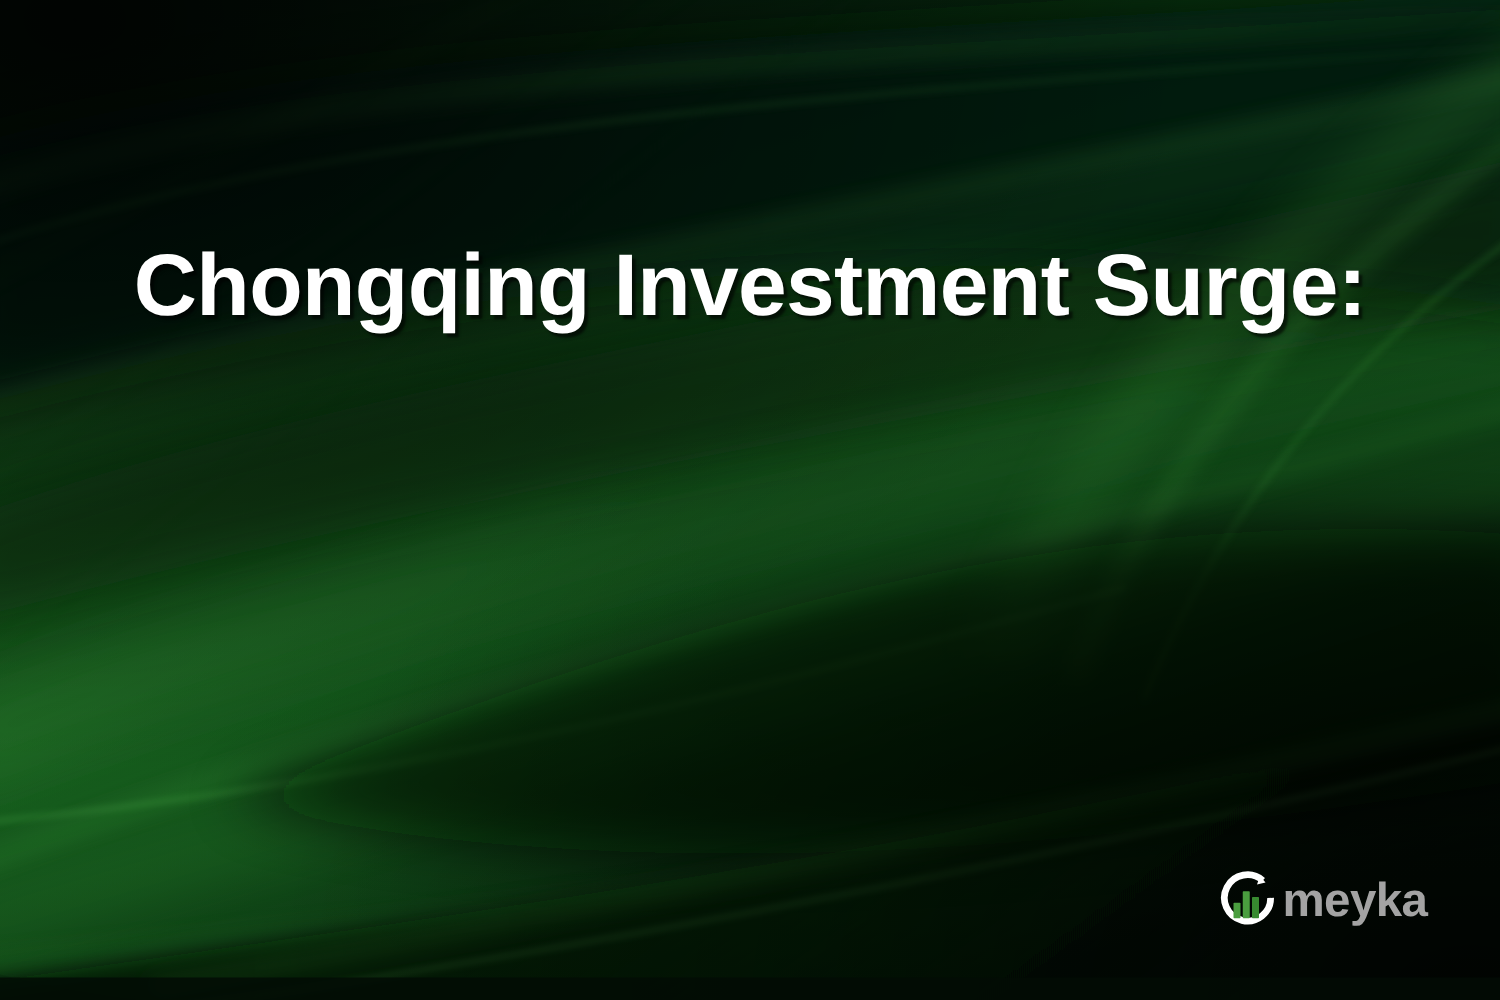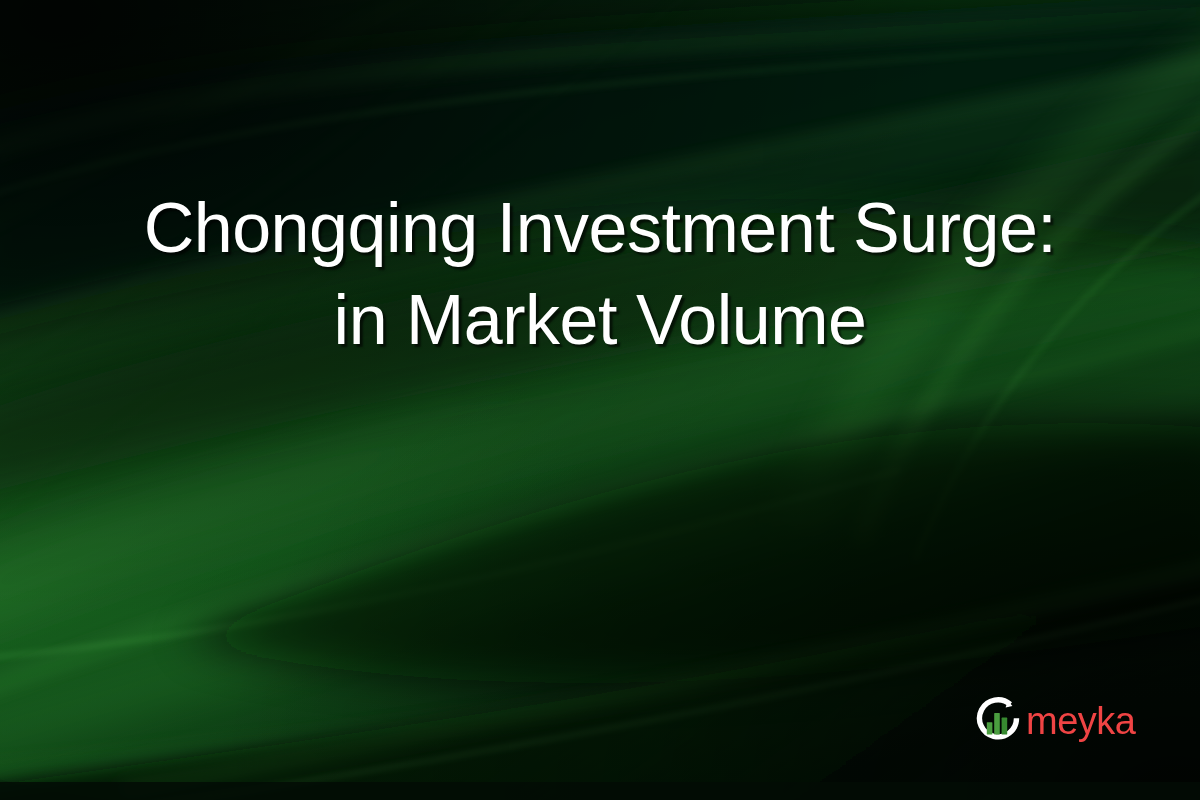--- a/index.html
+++ b/index.html
@@ -37,21 +37,21 @@
     top: 182px;
     text-align: center;
     z-index: 5;
     padding: 0 40px;
     box-sizing: border-box;
   }
   .headline-line {
     display: block;
     color: #ffffff;
     font-family: "Liberation Sans", sans-serif;
-    font-weight: 400;
+    font-weight: 700;
     font-size: 70px;
     line-height: 92px;
     letter-spacing: -0.5px;
     white-space: nowrap;
     text-shadow: 3px 3px 2px rgba(0,0,0,0.62);
   }
 
   
   #logo {
     position: absolute;
@@ -61,23 +61,23 @@
     align-items: center;
     gap: 2px;
     z-index: 6;
   }
   #logo-mark {
     width: 52px;
     height: 52px;
     display: block;
   }
   #logo-word {
-    color: #ef4444;
+    color: #a3a3a3;
     font-family: "Liberation Sans", sans-serif;
-    font-weight: 400;
+    font-weight: 700;
     font-size: 38px;
     line-height: 38px;
     letter-spacing: -0.5px;
     position: relative;
     top: 1px;
   }
 </style>
 </head>
 <body>
 
@@ -193,21 +193,20 @@
     <path d="M -60 560 L 760 -60" stroke="#2e8c2e" stroke-width="1.5" opacity="0.13" filter="url(#blurM)"></path>
 
     <rect x="0" y="0" width="1200" height="800" fill="url(#gCornerTL)"></rect>
     <rect x="0" y="0" width="1200" height="800" fill="url(#gCornerBR)"></rect>
 
     <rect x="0" y="782" width="1200" height="18" fill="#020c05" opacity="0.85"></rect>
   </svg>
 
   <div id="headline-block">
     <span class="headline-line">Chongqing Investment Surge:</span>
-    <span class="headline-line">in Market Volume</span>
   </div>
 
   <div id="logo">
     <svg id="logo-mark" viewBox="0 0 52 52" aria-hidden="true">
 
       <path d="M 38.2 10.4
                A 18.5 18.5 0 1 0 44.5 24.3" fill="none" stroke="#ffffff" stroke-width="5.4" stroke-linecap="butt"></path>
 
       <path d="M 36.0 6.6 L 40.4 12.0 L 33.6 13.6 Z" fill="#ffffff"></path>
 

